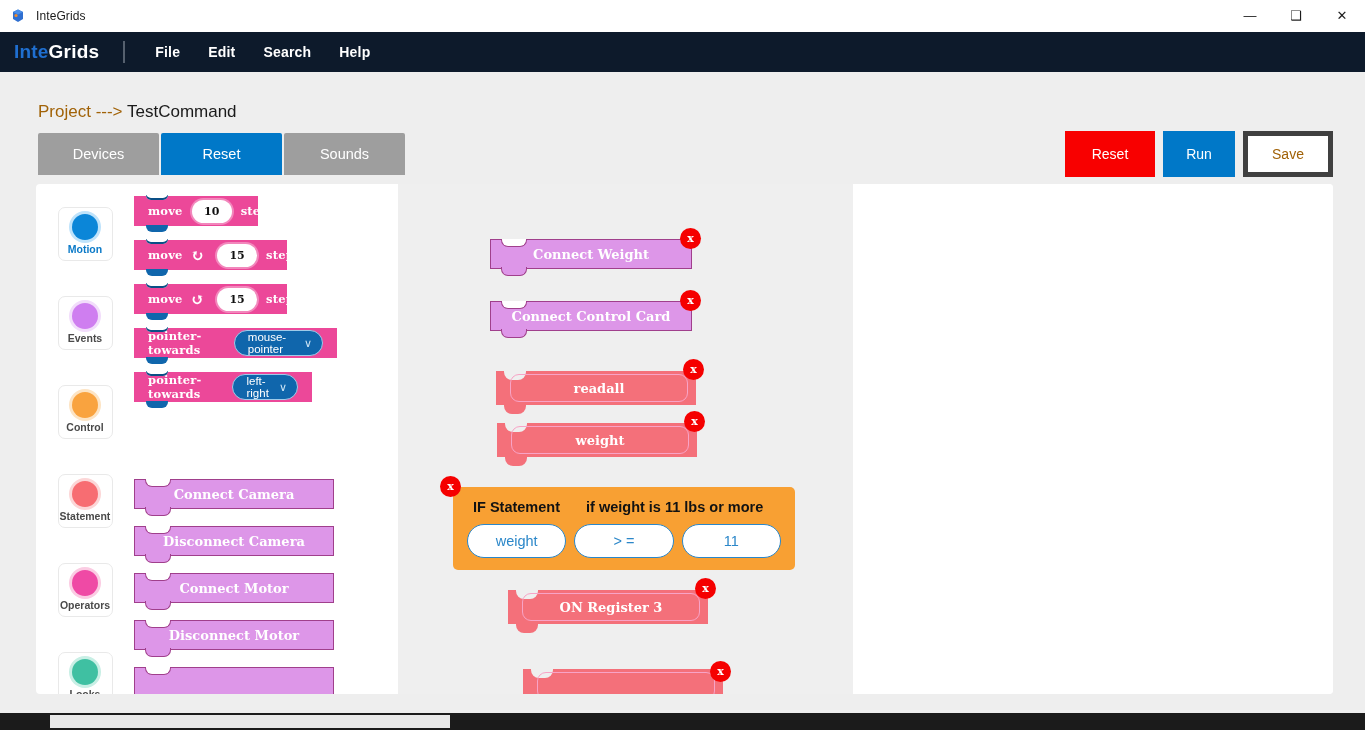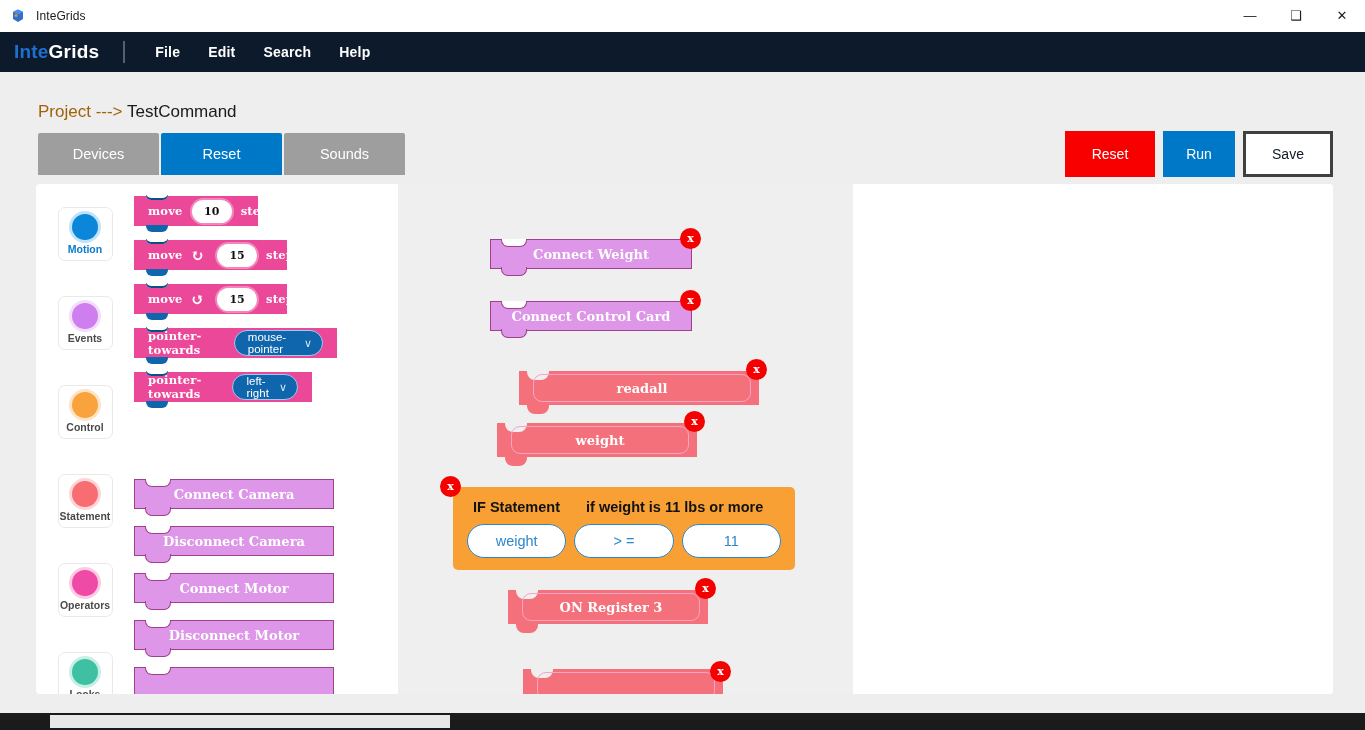--- a/index.html
+++ b/index.html
@@ -61,21 +61,21 @@
   .tab.active { background: #0078c8; }
 
   
   .actions { position: absolute; right: 32px; top: 59px; display: flex; gap: 8px; }
   .btn {
     width: 90px; height: 46px; display: flex; align-items: center; justify-content: center;
     font-size: 14px; cursor: pointer; border: none;
   }
   .btn-reset { background: #f80000; color: #fff; }
   .btn-run   { background: #0078c8; color: #fff; width: 72px; }
-  .btn-save  { background: #ffffff; color: #0f172a; border: 3px solid #404040; }
+  .btn-save  { background: #ffffff; color: #a16207; border: 5px solid #404040; }
 
   
   .card {
     position: absolute; left: 36px; top: 112px;
     width: 1297px; height: 510px;
     background: #ffffff; border-radius: 4px;
     overflow: hidden;
   }
 
   
@@ -382,21 +382,21 @@
         <div class="pblock" style="width:202px;">Connect Weight</div>
       </div>
 
       <div class="cblock" style="left:92px;top:117px;">
         <div class="xbtn" style="right:-9px;top:-11px;">x</div>
         <div class="pblock" style="width:202px;">Connect Control Card</div>
       </div>
 
       <div class="cblock" style="left:98px;top:187px;">
         <div class="xbtn" style="right:-8px;top:-12px;">x</div>
-        <div class="rblock" style="width:240px;margin-left:23px;">
+        <div class="rblock" style="width:200px;">
           <div class="inner">readall</div>
         </div>
       </div>
 
       <div class="cblock" style="left:99px;top:239px;">
         <div class="xbtn" style="right:-8px;top:-12px;">x</div>
         <div class="rblock" style="width:200px;">
           <div class="inner">weight</div>
         </div>
       </div>

